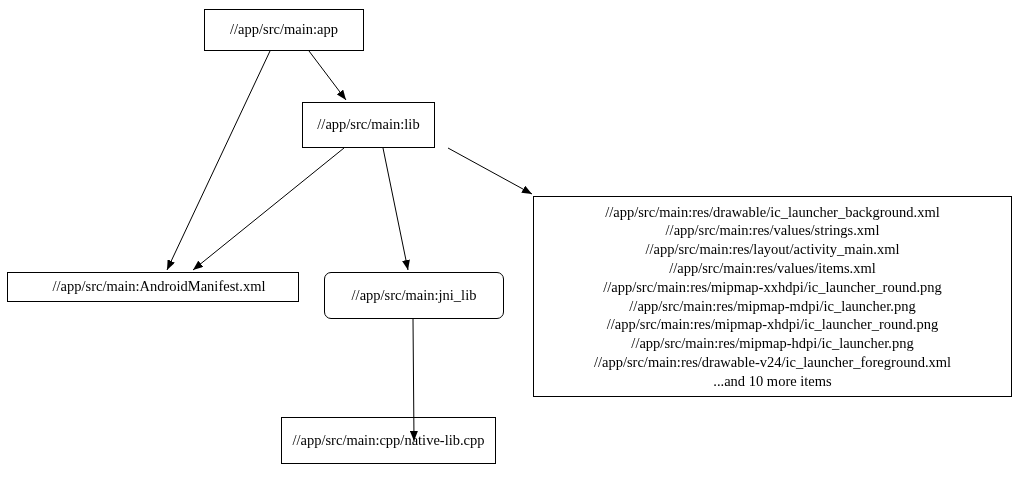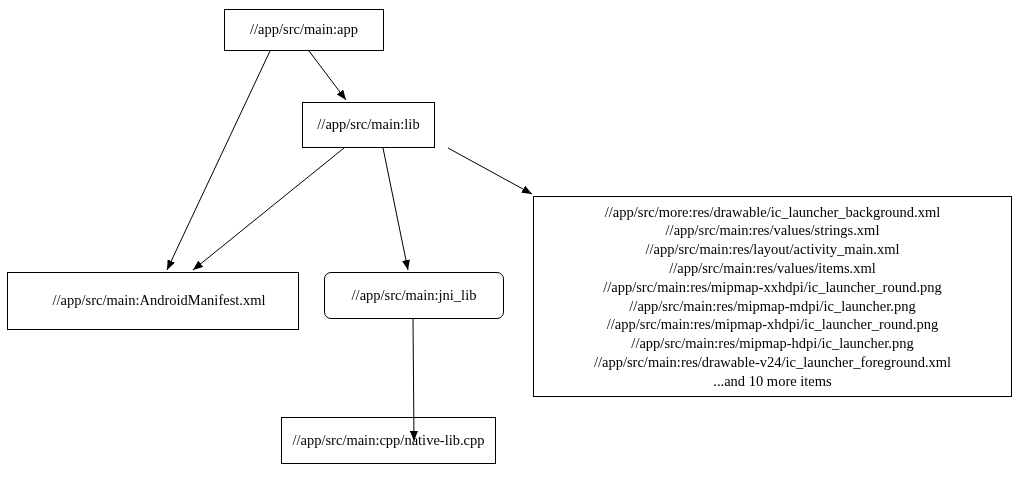--- a/index.html
+++ b/index.html
@@ -32,23 +32,23 @@
     background: #ffffff;
     display: flex;
     align-items: center;
     justify-content: center;
     text-align: center;
     font-size: 14.5px;
     line-height: 1.2;
     white-space: nowrap;
     z-index: 1;
   }
-  .node-app            { left: 204px; top: 9px;   width: 160px; height: 42px; margin-left: 20px; }
+  .node-app            { left: 204px; top: 9px;   width: 160px; height: 42px; }
   .node-lib            { left: 302px; top: 102px; width: 133px; height: 46px; }
-  .node-manifest       { left: 7px;   top: 272px; width: 292px; height: 58px; padding-left: 12px; }
+  .node-manifest       { left: 7px;   top: 272px; width: 292px; height: 30px; padding-left: 12px; }
   .node-jni-lib        { left: 324px; top: 272px; width: 180px; height: 47px; border-radius: 7px; }
   .node-native-lib-cpp { left: 281px; top: 417px; width: 215px; height: 47px; }
   .node-res-group {
     left: 533px; top: 196px; width: 479px; height: 201px;
     flex-direction: column;
     font-size: 14.5px;
   }
   .node-res-group .res-line {
     display: block;
     line-height: 18.8px;
@@ -83,21 +83,21 @@
 
   <div class="node node-manifest">
     <span>//app/src/main:AndroidManifest.xml</span>
   </div>
 
   <div class="node node-jni-lib">
     <span>//app/src/main:jni_lib</span>
   </div>
 
   <div class="node node-res-group">
-    <span class="res-line">//app/src/more:res/drawable/ic_launcher_background.xml</span>
+    <span class="res-line">//app/src/main:res/drawable/ic_launcher_background.xml</span>
     <span class="res-line">//app/src/main:res/values/strings.xml</span>
     <span class="res-line">//app/src/main:res/layout/activity_main.xml</span>
     <span class="res-line">//app/src/main:res/values/items.xml</span>
     <span class="res-line">//app/src/main:res/mipmap-xxhdpi/ic_launcher_round.png</span>
     <span class="res-line">//app/src/main:res/mipmap-mdpi/ic_launcher.png</span>
     <span class="res-line">//app/src/main:res/mipmap-xhdpi/ic_launcher_round.png</span>
     <span class="res-line">//app/src/main:res/mipmap-hdpi/ic_launcher.png</span>
     <span class="res-line">//app/src/main:res/drawable-v24/ic_launcher_foreground.xml</span>
     <span class="res-line">...and 10 more items</span>
   </div>

